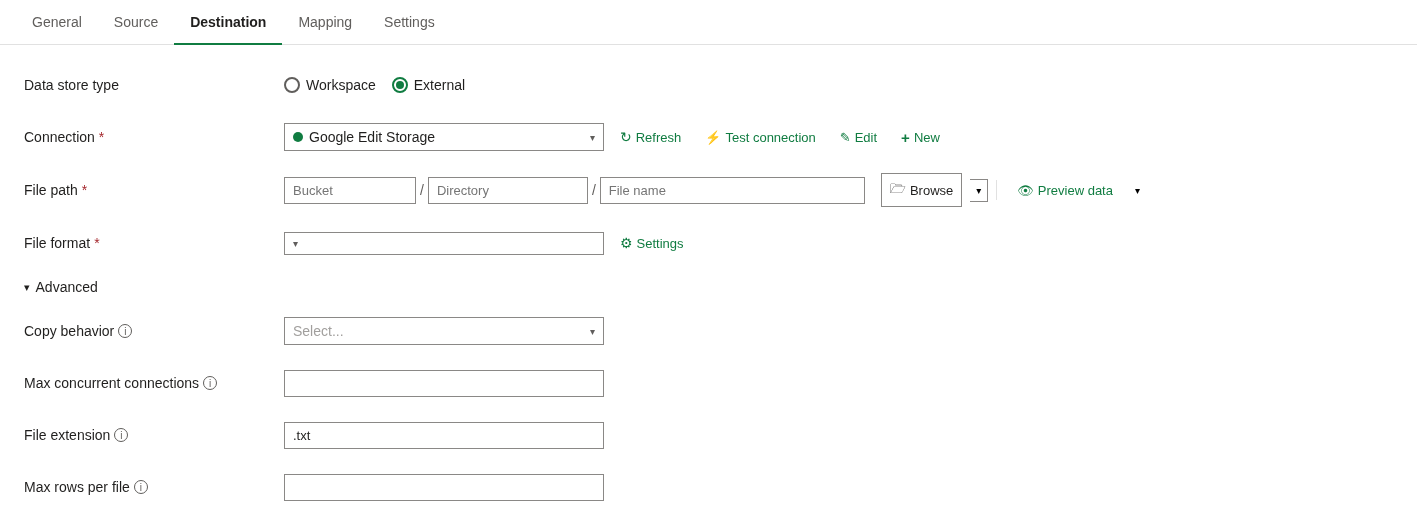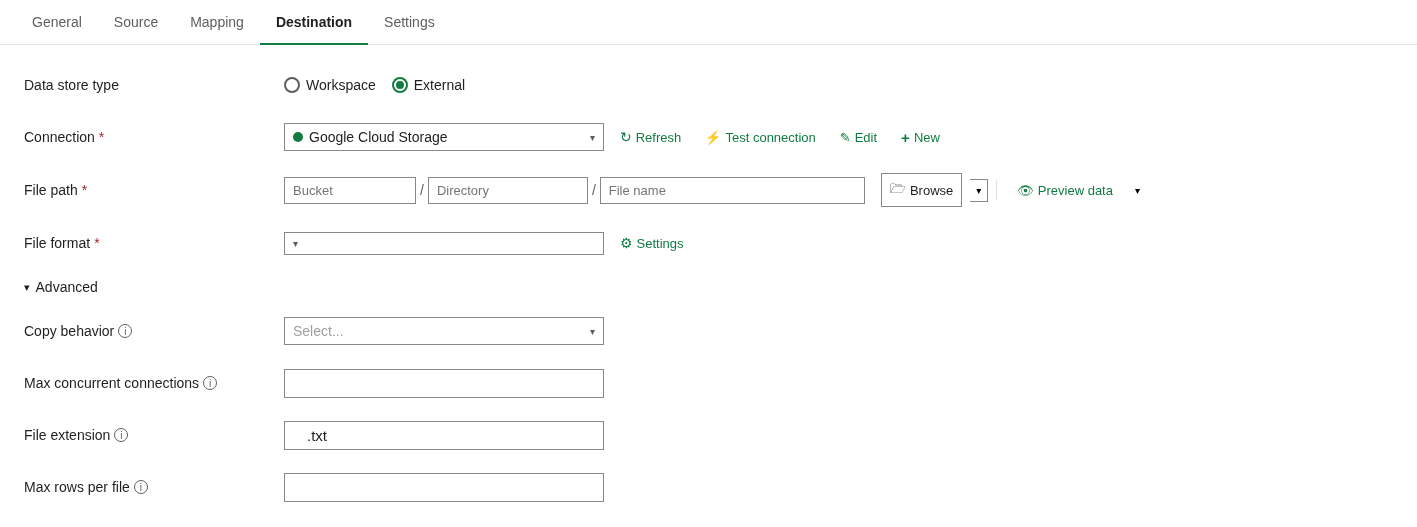--- a/index.html
+++ b/index.html
@@ -263,37 +263,37 @@
       cursor: pointer;
       color: #201f1e;
       font-size: 14px;
       margin-bottom: 20px;
       user-select: none;
     }
 
     
     .text-input {
       border: 1px solid #8a8886;
-      padding: 5px 22px;
-      font-size: 15px;
+      padding: 5px 8px;
+      font-size: 13px;
       color: #201f1e;
       background: #fff;
       outline: none;
       min-width: 320px;
     }
 
   </style>
 </head>
 <body>
 
 <nav class="tabs">
   <div class="tab-item">General</div>
   <div class="tab-item">Source</div>
+  <div class="tab-item active">Destination</div>
   <div class="tab-item">Mapping</div>
-  <div class="tab-item active">Destination</div>
   <div class="tab-item">Settings</div>
 </nav>
 
 <div class="content">
 
   <div class="form-row">
     <div class="form-label">Data store type</div>
     <div class="form-controls">
       <div class="radio-group">
         <label class="radio-option">
@@ -310,21 +310,21 @@
 
   <div class="form-row">
     <div class="form-label">
       <span>Connection</span>
       <span class="required-star">*</span>
     </div>
     <div class="form-controls">
       <div class="dropdown dropdown-connection">
         <div class="dropdown-label">
           <div class="connection-dot"></div>
-          <span>Google Cloud Storage</span>
+          <span>Google Edit Storage</span>
         </div>
         <span class="chevron-down">▾</span>
       </div>
 
       <button class="toolbar-btn">
         <span style="font-size:14px;">↻</span>
         <span>Refresh</span>
       </button>
 
       <button class="toolbar-btn">

